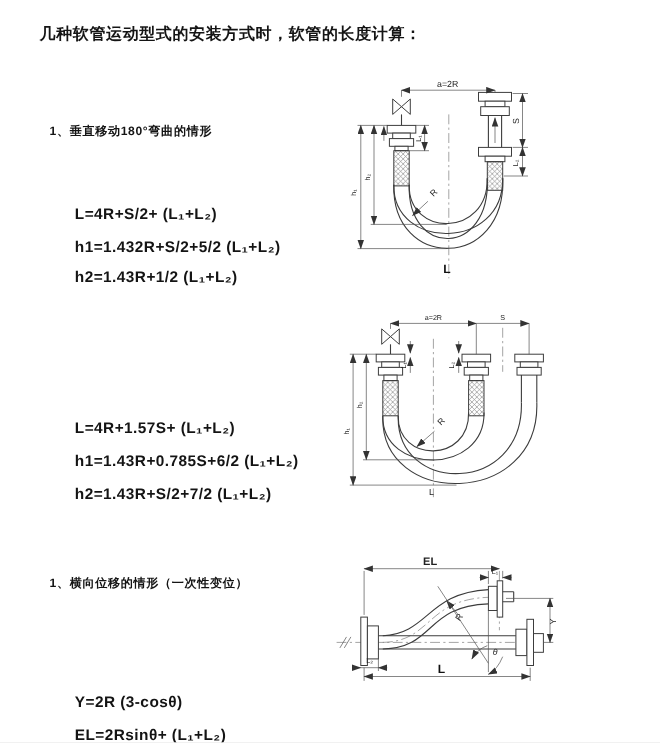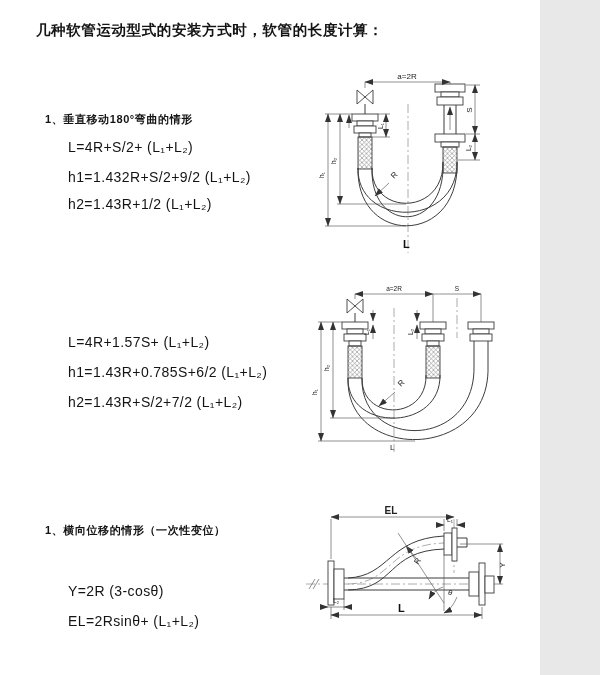--- a/index.html
+++ b/index.html
@@ -1,20 +1,20 @@
 <!DOCTYPE html>
 <html><head>
 <meta charset="utf-8">
 <style>
   html,body{margin:0;padding:0;background:#e8e8e8;}
-  .page{position:relative;width:540px;height:675px;background:#ffffff;
+  .page{position:relative;width:600px;height:675px;background:#ffffff;
         font-family:"Liberation Sans","DejaVu Sans",sans-serif;color:#141414;overflow:hidden;}
   .title{position:absolute;left:36px;top:21px;font-size:14.5px;font-weight:700;letter-spacing:.6px;white-space:nowrap;}
   .sec-head{position:absolute;font-size:11px;font-weight:700;letter-spacing:.6px;white-space:nowrap;}
-  .formula{position:absolute;font-size:14px;font-weight:400;letter-spacing:.4px;white-space:nowrap;}
+  .formula{position:absolute;font-size:14px;font-weight:700;letter-spacing:.4px;white-space:nowrap;margin-top:47px;}
   svg.fig{position:absolute;overflow:visible;}
   .ln{stroke:#3c3c3c;stroke-width:1;fill:none;}
   .thin{stroke:#555;stroke-width:.65;fill:none;}
   .cl{stroke:#808080;stroke-width:.65;fill:none;stroke-dasharray:9 3 2 3;}
   .part{stroke:#3c3c3c;stroke-width:.9;fill:#fff;}
   .braided{stroke:#3c3c3c;stroke-width:.9;fill:url(#braid);}
   .valve{stroke:#3c3c3c;stroke-width:.9;fill:#fff;}
   text{fill:#222;font-family:"Liberation Sans","DejaVu Sans",sans-serif;}
   .dlab{font-size:8px;}
   .dlab-sm{font-size:6.5px;}
@@ -33,21 +33,21 @@
       <pattern id="braid" width="4.5" height="4.5" patternUnits="userSpaceOnUse">
         <path d="M0,0 L4.5,4.5 M4.5,0 L0,4.5" stroke="#888" stroke-width="0.6"></path>
       </pattern>
     </defs>
   </svg>
 
   <div class="title">几种软管运动型式的安装方式时，软管的长度计算：</div>
 
   <div class="sec-head" style="left:45px;top:112px">1、垂直移动180°弯曲的情形</div>
   <div class="formula" style="left:68px;top:139px">L=4R+S/2+ (L₁+L₂)</div>
-  <div class="formula" style="left:68px;top:169px">h1=1.432R+S/2+9/2 (L₁+L₂)</div>
+  <div class="formula" style="left:68px;top:169px">h1=1.432R+S/2+5/2 (L₁+L₂)</div>
   <div class="formula" style="left:68px;top:196px">h2=1.43R+1/2 (L₁+L₂)</div>
 
   <svg class="fig" style="left:308px;top:68px" width="280" height="195" viewBox="0 0 280 195">
     <g>
       <line class="cl" x1="100" y1="36" x2="100" y2="185"></line>
     </g>
     <g>
       <path class="ln" d="M50,100 C48,178 152,178 149,94"></path>
       <path class="ln" d="M64,100 C62,166 138,166 135,94"></path>
       <path class="ln" d="M50,100 C49,160 150,160 149,94"></path>

